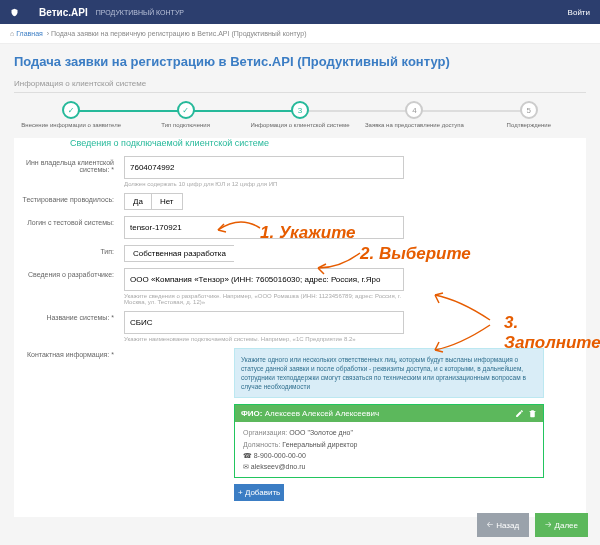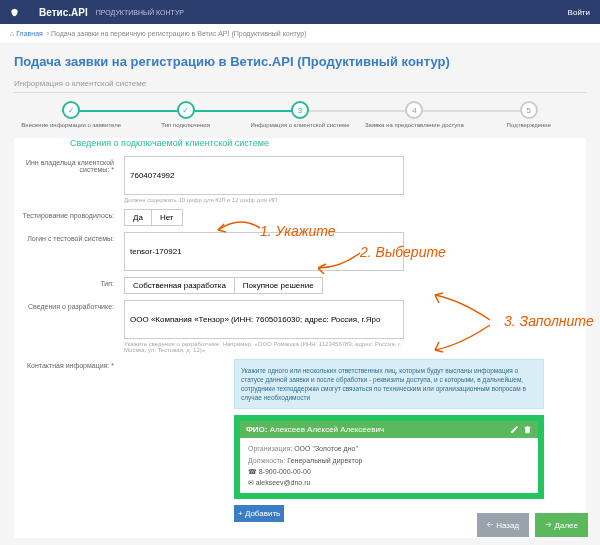--- a/index.html
+++ b/index.html
@@ -19,38 +19,38 @@
 .step-circle.done{color:#26b99a}
 .step-circle.pending{border-color:#ccc;color:#999}
 .step-label{font-size:6px;color:#666;margin-top:3px;text-align:center}
 .step-line{position:absolute;top:9px;left:50%;width:100%;height:2px;background:#26b99a;z-index:1}
 .step-line.pending{background:#ddd}
 .panel{background:#fff;padding:0 0 10px 0}
 .panel-title{color:#26b99a;font-size:9px;margin:8px 0 8px 56px}
 .form-row{display:flex;align-items:flex-start;margin-bottom:6px}
 .form-label{width:110px;text-align:right;padding-right:10px;font-size:7px;color:#666;padding-top:3px}
 .form-field{flex:1;max-width:280px}
-.form-field input[type=text]{width:100%;padding:14px 5px;border:1px solid #ccc;font-size:8px}
+.form-field input[type=text]{width:100%;padding:6px 5px;border:1px solid #ccc;font-size:8px}
 .hint{font-size:6px;color:#aaa;margin-top:2px}
 .btn-group{display:flex}
 .btn-toggle{padding:3px 8px;border:1px solid #ccc;background:#fff;font-size:8px;cursor:pointer}
 .btn-toggle:first-child{border-right:none}
 .contact-panel{margin-left:110px;max-width:310px}
 .info-box{background:#d9edf7;border:1px solid #bce8f1;color:#31708f;padding:6px;font-size:6.5px;line-height:1.4;margin-bottom:6px}
-.person-card{border:6px solid #22c55e}
+.person-card{border:1px solid #22c55e}
 .person-head{background:#5cb85c;color:#fff;padding:4px 6px;font-size:8px;display:flex;align-items:center}
 .person-head .icons{margin-left:auto;display:flex;gap:4px}
 .person-body{padding:5px 8px;font-size:7px;color:#555;line-height:1.6}
 .person-body .lbl{color:#888}
 .add-btn{background:#3b7dc4;color:#fff;padding:4px 4px;border:none;font-size:8px;margin-top:6px;cursor:pointer}
 .footer-btns{position:absolute;bottom:8px;right:12px;display:flex;gap:6px}
 .nav-btn{padding:5px 10px;color:#fff;border:none;font-size:8px;cursor:pointer;display:flex;align-items:center;gap:3px}
 .nav-btn.back{background:#9aa2ab}
 .nav-btn.next{background:#5cb85c}
-.annot{position:absolute;color:#e65c00;font-size:14px;font-weight:normal;font-style:italic;pointer-events:none}
+.annot{position:absolute;color:#e65c00;font-size:17px;font-weight:bold;font-style:italic;pointer-events:none}
 .arrow{position:absolute;pointer-events:none}
 svg.aicon{width:9px;height:9px;fill:#fff}
 </style>
 </head>
 <body>
 
 <div class="topbar">
   <div class="logo">
     <svg class="aicon" viewBox="0 0 24 24">
         <path d="M12 2l8 3v6c0 5-3.5 9.7-8 11-4.5-1.3-8-6-8-11V5l8-3z"></path>
@@ -122,33 +122,39 @@
     <div class="form-row">
       <div class="form-label">Логин с тестовой системы:</div>
       <div class="form-field"><input type="text" value="tensor-170921" style=""></div>
     </div>
 
     <div class="form-row">
       <div class="form-label">Тип:</div>
       <div class="form-field">
         <div class="btn-group">
           <button class="btn-toggle">Собственная разработка</button>
-          <button class="btn-toggle">Покупное решение</button>
         </div>
       </div>
     </div>
 
     <div class="form-row">
       <div class="form-label">Сведения о разработчике:</div>
       <div class="form-field">
         <input type="text" value="ООО «Компания «Тензор» (ИНН: 7605016030; адрес: Россия, г.Яро" style="">
         <div class="hint">Укажите сведения о разработчике. Например, «ООО Ромашка (ИНН: 1123456789; адрес: Россия, г. Москва, ул. Тестовая, д. 12)»</div>
       </div>
     </div>
 
+    <div class="form-row">
+      <div class="form-label">Название системы: *</div>
+      <div class="form-field">
+        <input type="text" value="СБИС" style="">
+        <div class="hint">Укажите наименование подключаемой системы. Например, «1С Предприятие 8.2»</div>
+      </div>
+    </div>
 
 
     <div class="form-row">
       <div class="form-label">Контактная информация: *</div>
       <div class="contact-panel">
         <div class="info-box">Укажите одного или нескольких ответственных лиц, которым будут высланы информация о статусе данной заявки и после обработки - реквизиты доступа, и с которыми, в дальнейшем, сотрудники техподдержки смогут связаться по техническим или организационным вопросам в случае необходимости</div>
         <div class="person-card">
           <div class="person-head">
             <b>ФИО:</b>&nbsp;<span>Алексеев Алексей Алексеевич</span>
             <div class="icons">

